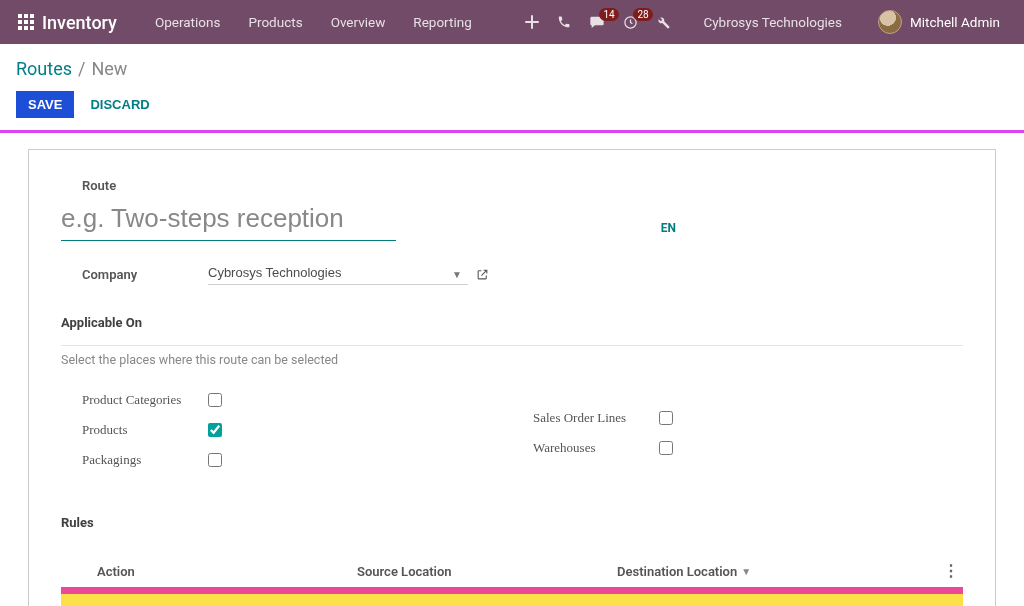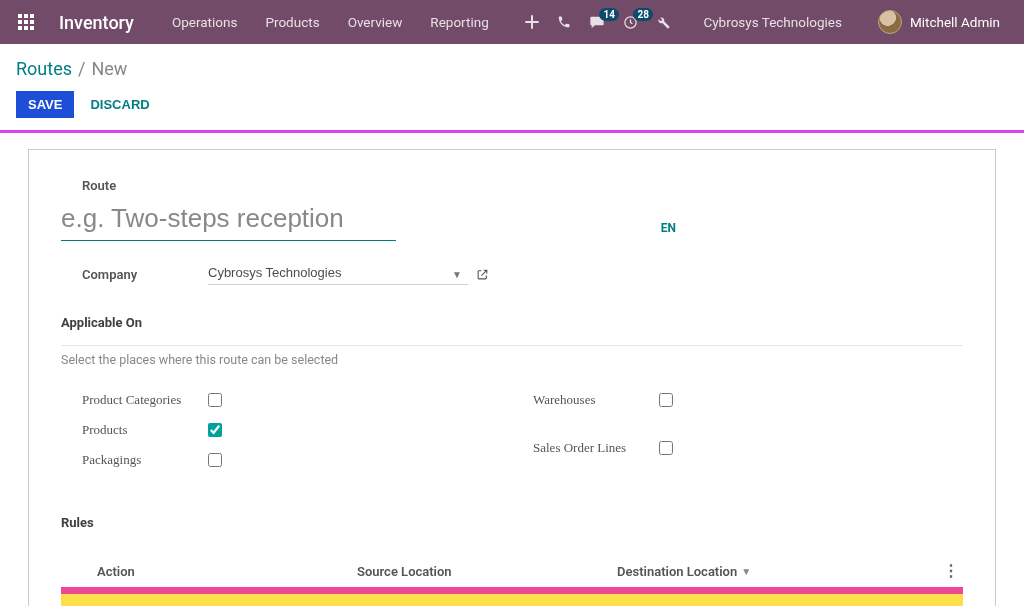--- a/index.html
+++ b/index.html
@@ -19,21 +19,21 @@
   display: flex;
   align-items: center;
   color: #fff;
   padding: 0 8px;
 }
 .nav-app {
   display: flex;
   align-items: center;
   height: 100%;
   padding: 0 10px;
-  gap: 25px;
+  gap: 8px;
 }
 .apps-icon {
   display: grid;
   grid-template-columns: repeat(3, 4px);
   grid-template-rows: repeat(3, 4px);
   gap: 2px;
 }
 .apps-icon span { background: #fff; width: 4px; height: 4px; }
 .app-title { font-size: 18px; font-weight: 500; color:#fff; }
 .nav-menus { display: flex; align-items: center; height: 100%; margin-left: 14px; }
@@ -46,24 +46,24 @@
   font-size: 13.5px;
   cursor: pointer;
 }
 .nav-spacer { flex: 1; }
 .nav-icons { display: flex; align-items: center; height: 100%; gap: 18px; padding-right: 6px; }
 .ni { position: relative; display:flex; align-items:center; color:#e7e0e5; cursor:pointer; }
 .badge {
   position: absolute;
   top: -7px;
   left: 10px;
-  background: #0c4a6e;
+  background: #7f1d1d;
   color: #fff;
   font-size: 10px;
-  font-weight: 700;
+  font-weight: 400;
   padding: 1px 4px;
   border-radius: 8px;
   line-height: 1.1;
 }
 .company-name { color:#e7e0e5; font-size: 13.5px; padding: 0 14px; cursor:pointer; }
 .user-block { display:flex; align-items:center; gap:8px; padding:0 10px 0 4px; cursor:pointer; }
 .avatar {
   width: 24px; height: 24px; border-radius: 50%;
   background: radial-gradient(circle at 40% 30%, #d8c2a5 0 40%, #8a6b44 41% 100%);
   border: 1px solid #bfa77f;
@@ -272,26 +272,26 @@
         <div class="ag-row">
           <span class="field-label">Products</span>
           <input type="checkbox" class="chk" checked="" style="">
         </div>
         <div class="ag-row">
           <span class="field-label">Packagings</span>
           <input type="checkbox" class="chk" style="">
         </div>
       </div>
       <div class="ag-col">
+        <div class="ag-row" style="margin-top:18px;">
+          <span class="field-label">Sales Order Lines</span>
+          <input type="checkbox" class="chk" style="">
+        </div>
         <div class="ag-row">
           <span class="field-label">Warehouses</span>
-          <input type="checkbox" class="chk" style="">
-        </div>
-        <div class="ag-row" style="margin-top:18px;">
-          <span class="field-label">Sales Order Lines</span>
           <input type="checkbox" class="chk" style="">
         </div>
       </div>
     </div>
 
     <div class="rules-section">
       <div class="section-title" style="border-bottom:none; margin-bottom:10px;">Rules</div>
       <div class="rules-table-head">
         <div class="rth-handle"></div>
         <div class="rth-action">Action</div>

